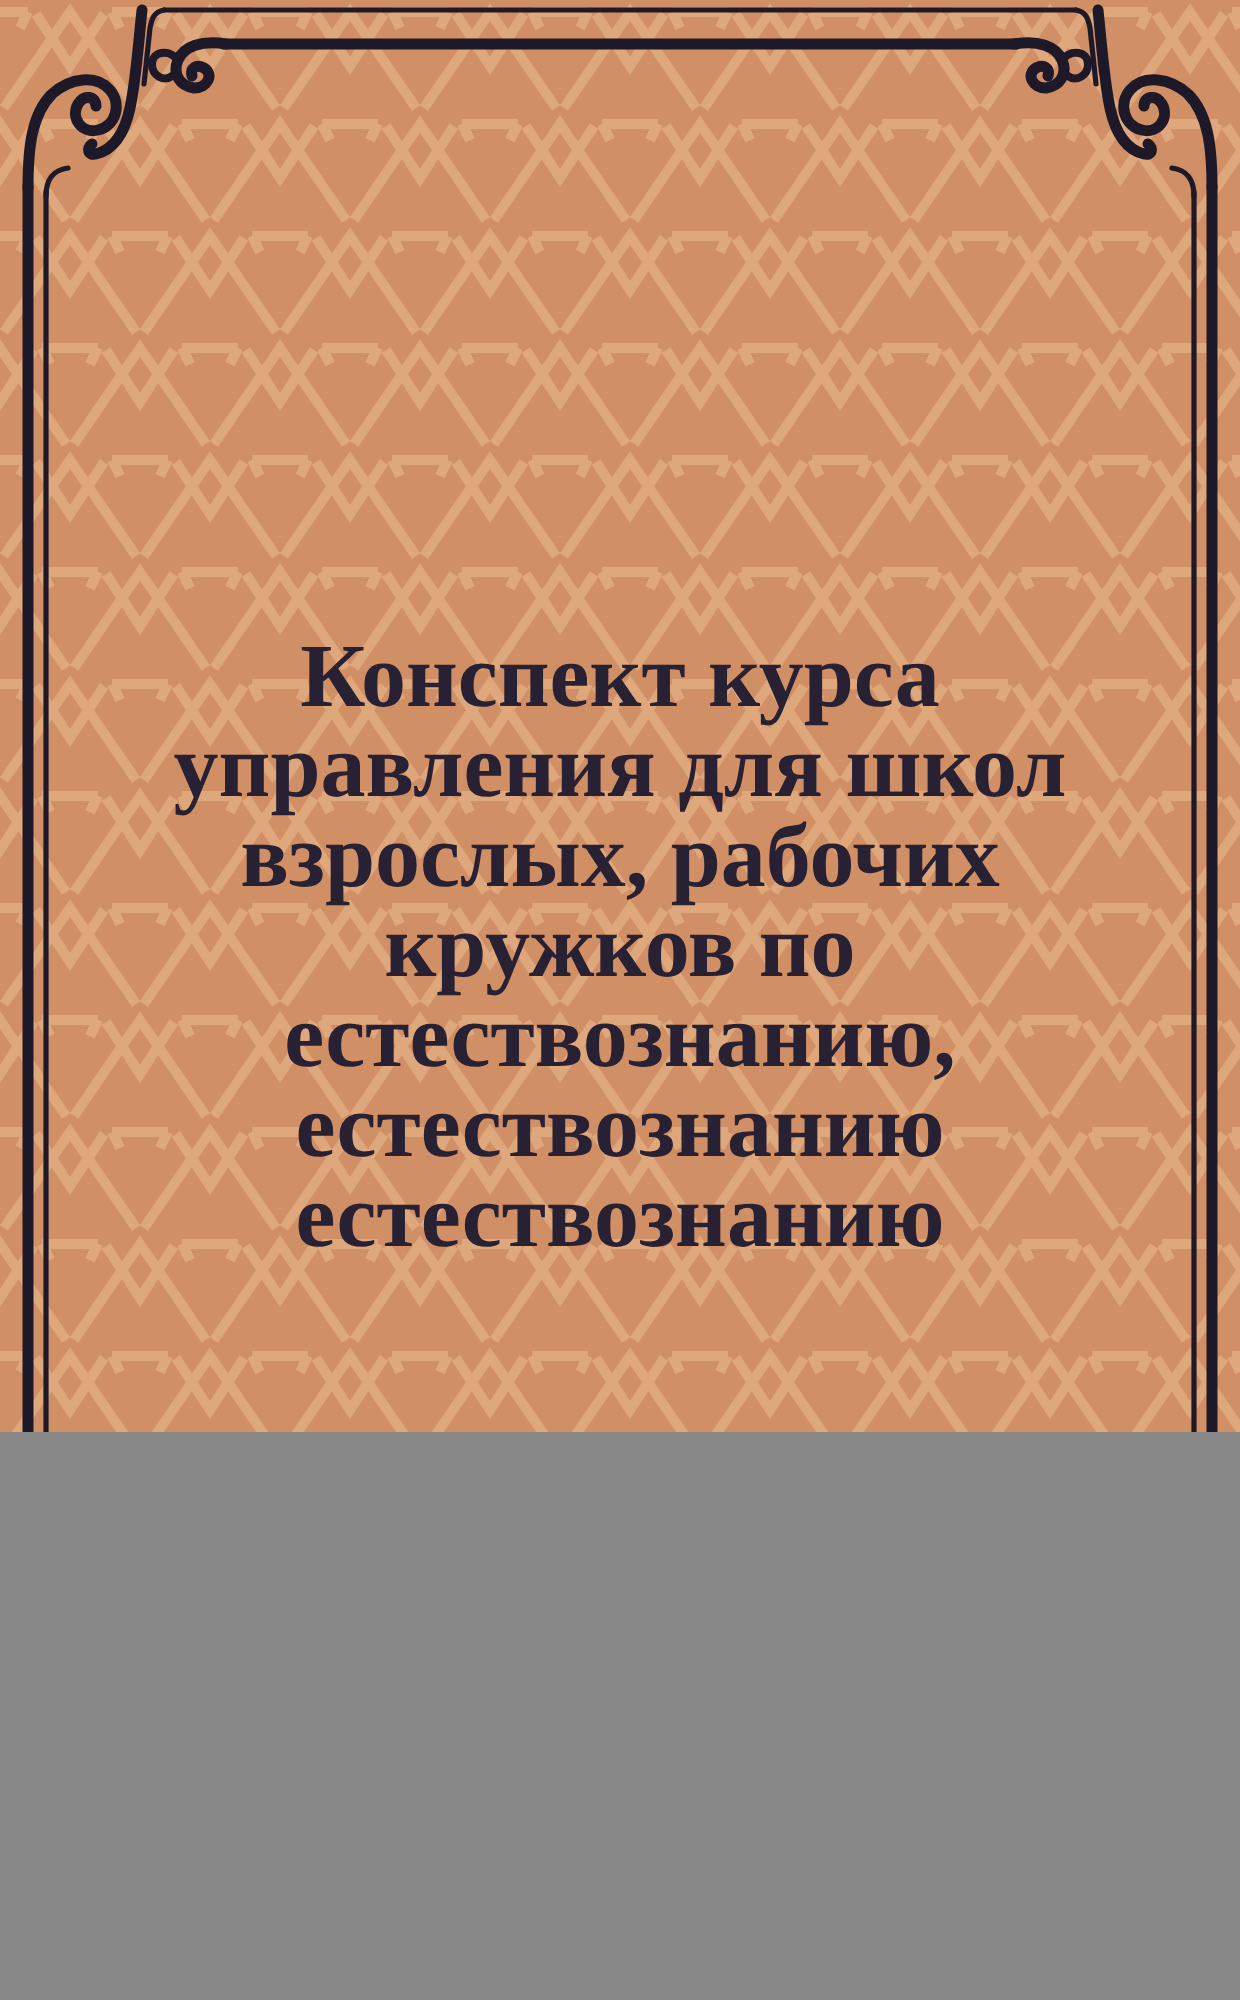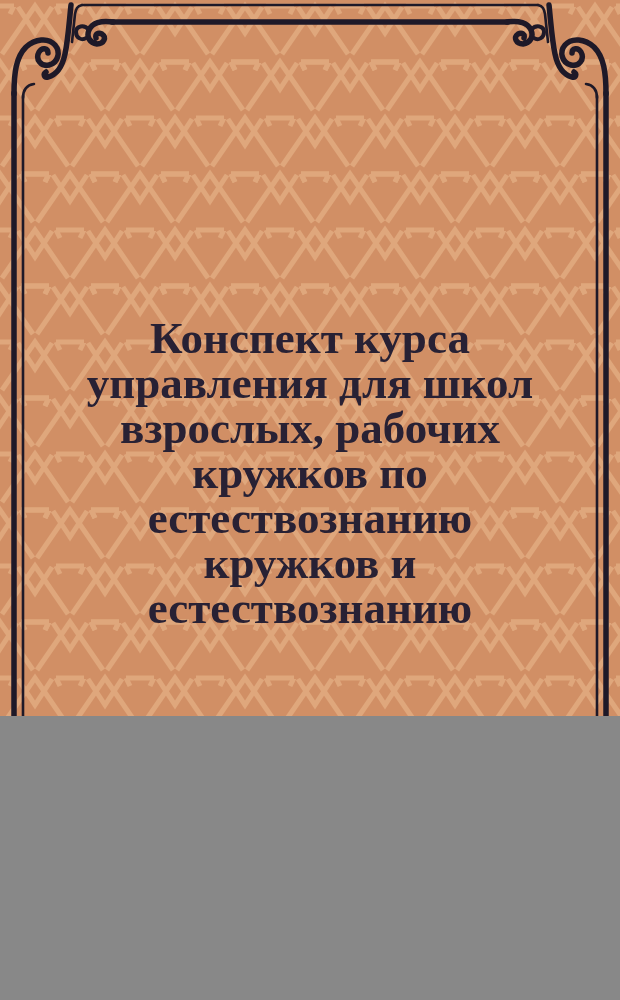--- a/index.html
+++ b/index.html
@@ -76,20 +76,20 @@
     <use href="#corner" transform="translate(620,0) scale(-1,1)"></use>
     <use href="#corner" transform="translate(0,1000) scale(1,-1)"></use>
     <use href="#corner" transform="translate(620,1000) scale(-1,-1)"></use>
   </svg>
 
   <div class="title">
     <div>Конспект курса</div>
     <div>управления для школ</div>
     <div>взрослых, рабочих</div>
     <div>кружков по</div>
+    <div>естествознанию,</div>
     <div>естествознанию</div>
-    <div>кружков и</div>
     <div>естествознанию</div>
   </div>
 
   <div class="year">1930</div>
 
 </div>
 
 </body></html>

